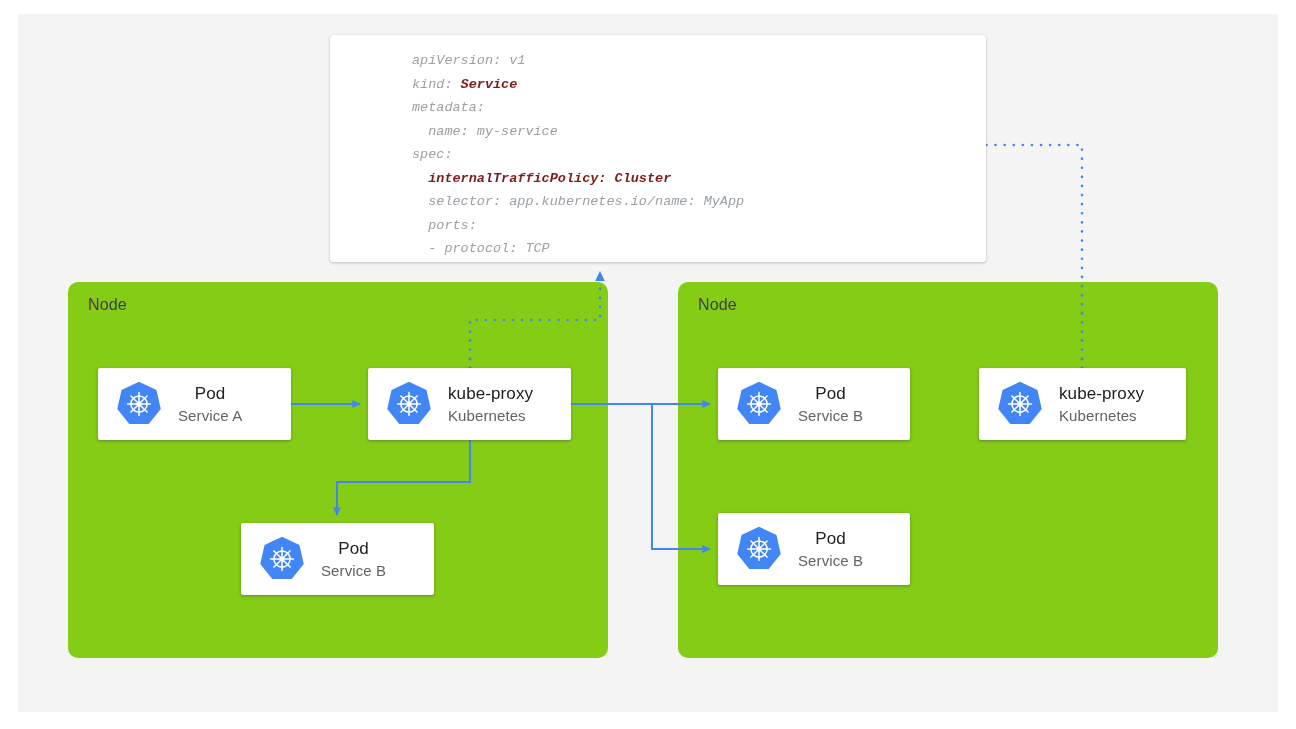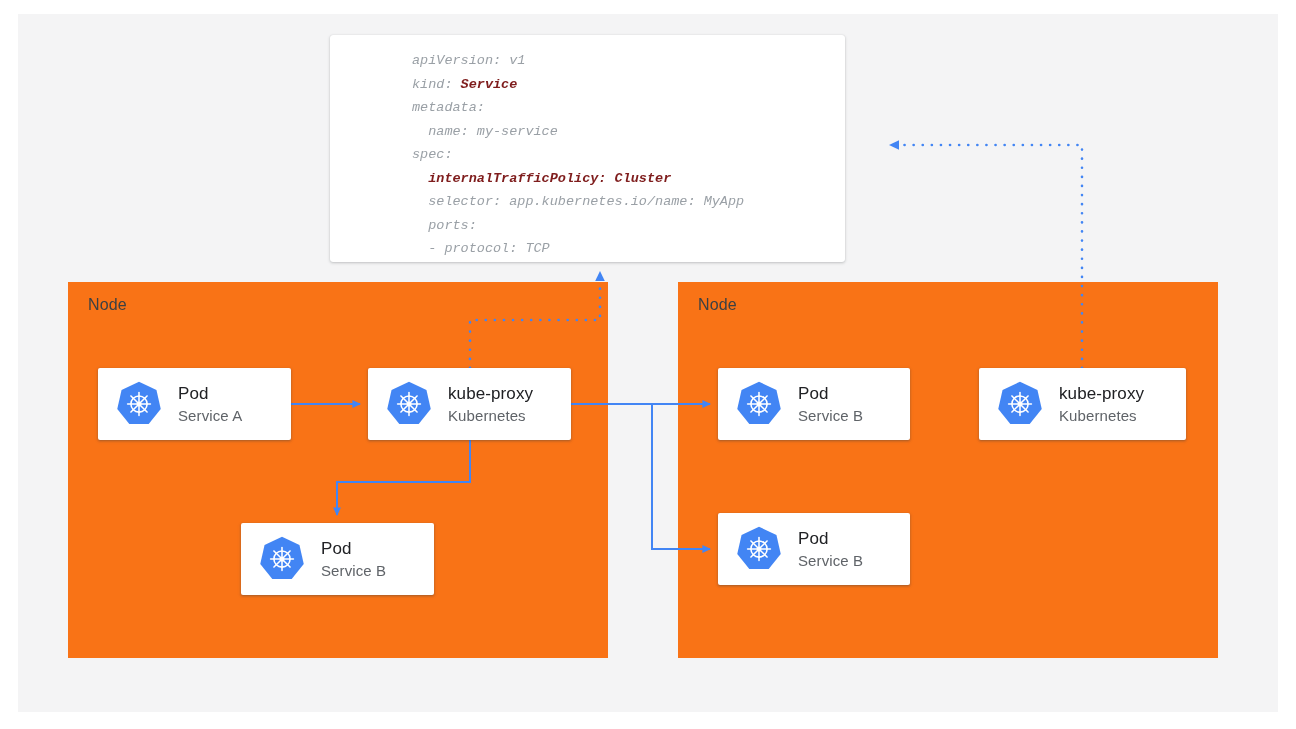--- a/index.html
+++ b/index.html
@@ -2,40 +2,40 @@
 <html><head>
 <meta charset="utf-8">
 <style>
   html,body{margin:0;padding:0;background:#ffffff;}
   body{width:1296px;height:729px;font-family:"Liberation Sans",sans-serif;overflow:hidden;}
   #stage{position:relative;width:1296px;height:729px;}
 
   .canvas{position:absolute;left:18px;top:14px;width:1260px;height:698px;background:#f4f4f5;}
 
   
-  .yaml-card{position:absolute;left:330px;top:35px;width:515px;height:227px;background:#ffffff;
+  .yaml-card{position:absolute;left:330px;top:35px;width:656px;height:227px;background:#ffffff;
              border-radius:3px;box-shadow:0 1px 3px rgba(60,64,67,.28),0 0 1px rgba(60,64,67,.16);
              box-sizing:border-box;overflow:hidden;}
   .yaml-body{position:absolute;left:82px;top:14px;font-family:"Liberation Mono","DejaVu Sans Mono",monospace;
              font-style:italic;font-size:13.5px;line-height:23.5px;color:#9aa0a6;white-space:pre;}
   .yaml-line{white-space:pre;}
   .yaml-line b{font-weight:700;color:#7f1d1d;font-style:italic;}
 
   
-  .node{position:absolute;background:#f97316;border-radius:0;}
+  .node{position:absolute;background:#84cc16;border-radius:10px;}
   #node-left{left:68px;top:282px;width:540px;height:376px;}
   #node-right{left:678px;top:282px;width:540px;height:376px;}
   .node-label{position:absolute;left:20px;top:14px;font-size:16px;color:#3c4043;letter-spacing:.1px;}
 
   
   .box{position:absolute;background:#ffffff;border-radius:2px;display:flex;align-items:center;
        box-shadow:0 1px 2px rgba(60,64,67,.30),0 1px 3px 1px rgba(60,64,67,.13);box-sizing:border-box;}
   .box .k8s{flex:0 0 auto;margin-left:18px;}
   .box .txt{margin-left:16px;display:flex;flex-direction:column;justify-content:center;}
-  .box .t1{font-size:17px;color:#202124;line-height:22px;letter-spacing:.1px;}
+  .box .t1{font-size:17px;color:#202124;line-height:22px;letter-spacing:.1px;text-align:center;}
   .box .t2{font-size:15px;color:#5f6368;line-height:21px;letter-spacing:.1px;}
 
   #pod-a       {left:98px; top:368px; width:193px;height:72px;}
   #kube-left   {left:368px;top:368px; width:203px;height:72px;}
   #pod-b-left  {left:241px;top:523px; width:193px;height:72px;}
   #pod-b-top   {left:718px;top:368px; width:192px;height:72px;}
   #pod-b-bot   {left:718px;top:513px; width:192px;height:72px;}
   #kube-right  {left:979px;top:368px; width:207px;height:72px;}
 
   svg.wire{position:absolute;left:0;top:0;width:1296px;height:729px;overflow:visible;pointer-events:none;}

